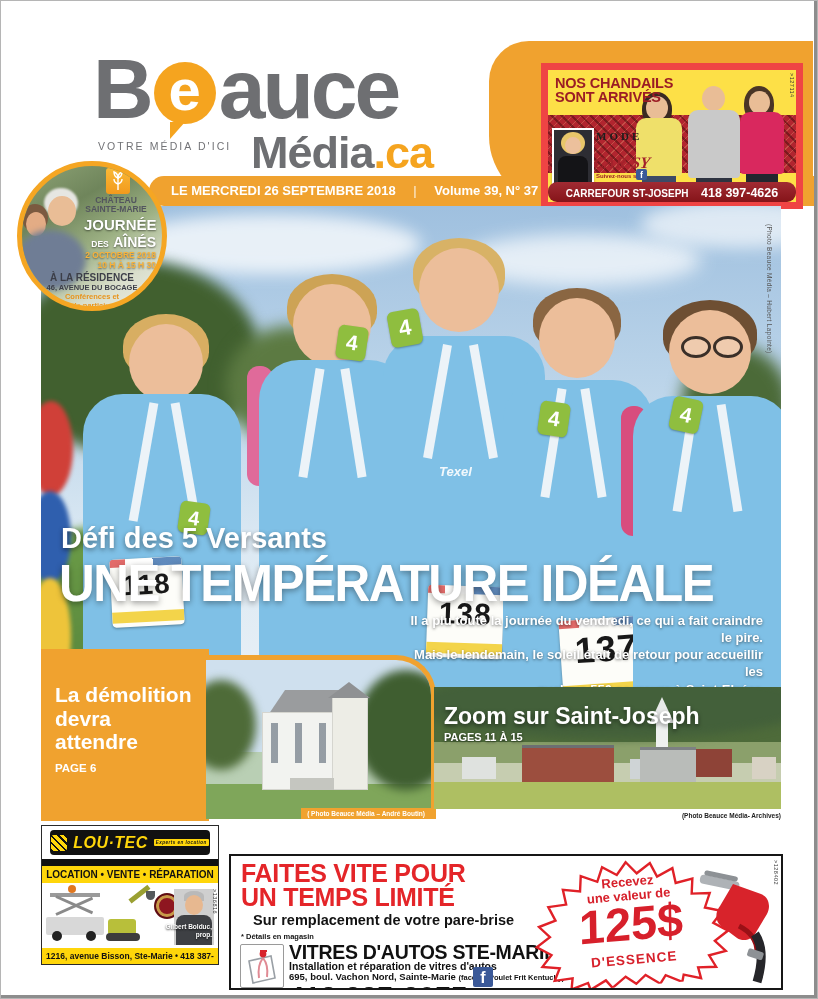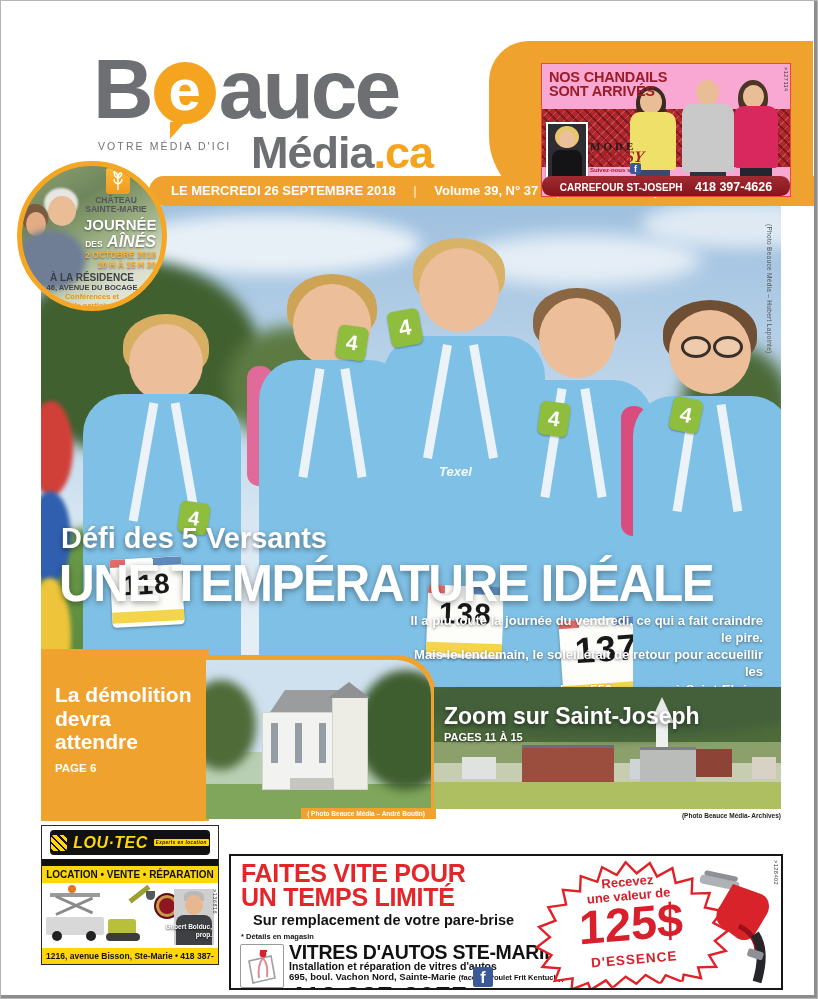--- a/index.html
+++ b/index.html
@@ -15,21 +15,21 @@
   .bubble-e:after{content:"";position:absolute;left:16px;bottom:-15px;width:0;height:0;
             border-style:solid;border-width:17px 15px 0 0;border-color:#f5a41f transparent transparent transparent;}
   .tagline{font-size:10.5px;color:#717276;letter-spacing:2.1px;font-weight:500;}
   .brand2{font-weight:700;color:#6e6f72;font-size:45px;letter-spacing:-1px;}
   .brand2 .tld{color:#f5a41f;}
   
   .orange{background:#f0a22f;}
   .date-band{border-radius:15px 0 0 15px;color:#fff;font-weight:700;font-size:13px;line-height:30px;padding-left:22px;}
   .date-band .sep{margin:0 14px;font-weight:400;opacity:.85;}
   
-  .carsy{background:#f9a8d4;border:1px solid #ef4444;overflow:hidden;}
+  .carsy{background:#fde047;border:7px solid #ef4444;overflow:hidden;}
   .carsy-head{color:#9b1c25;font-weight:900;font-size:14.5px;line-height:.98;letter-spacing:-.2px;}
   .plaid{background:#b1252f;
      background-image:repeating-linear-gradient(45deg,rgba(60,10,10,.45) 0 2px,transparent 2px 7px),
                       repeating-linear-gradient(-45deg,rgba(255,210,150,.25) 0 1px,transparent 1px 6px);}
   .person .hd{position:absolute;border-radius:50%;background:#e9bd96;}
   .person .hr{position:absolute;border-radius:50% 50% 45% 45%;}
   .person .bd{position:absolute;border-radius:10px 10px 4px 4px;}
   .carsy-bar{background:linear-gradient(#a12b33,#851419);color:#fff;font-weight:900;text-align:center;line-height:20px;border-radius:9px;}
   .vcode{writing-mode:vertical-rl;font-size:5.5px;color:#333;letter-spacing:.5px;}
   .modeword{font-family:"Liberation Serif",serif;font-weight:700;letter-spacing:3px;font-size:11px;color:#1d1d1d;}
@@ -134,21 +134,21 @@
 
     <div class="a" style="left:4px;top:58px;width:38px;height:56px;background:#2d2d33;border:2px solid #fff;box-shadow:0 1px 2px rgba(0,0,0,.3);">
       <div class="a" style="left:7px;top:2px;width:24px;height:22px;border-radius:50%;background:#e8c66a;"></div>
       <div class="a" style="left:11px;top:7px;width:16px;height:17px;border-radius:50%;background:#ecc09c;"></div>
       <div class="a" style="left:4px;top:26px;width:30px;height:28px;border-radius:8px 8px 0 0;background:#141417;"></div>
     </div>
     <div class="a carsy-head" style="left:7px;top:6px;">
       <div>NOS CHANDAILS</div>
       <div>SONT ARRIVÉS</div>
     </div>
-    <div class="a modeword" style="left:48px;top:76px;">MODE</div>
+    <div class="a modeword" style="left:48px;top:60px;">MODE</div>
     <div class="a carsy-script" style="left:46px;top:84px;">CAR-SY</div>
     <div class="a" style="left:48px;top:103px;font-size:6px;font-weight:800;color:#9c1c25;">Suivez-nous sur</div>
     <div class="a fb" style="left:88px;top:99px;width:11px;height:11px;font-size:9px;line-height:12px;">f</div>
     <div class="a carsy-bar" style="left:0;bottom:0;width:248px;height:20px;">
       <span style="font-size:10px;margin-right:8px;">CARREFOUR ST-JOSEPH</span>
       <span style="font-size:12.5px;">418 397-4626</span>
     </div>
     <div class="a vcode" style="right:1px;top:3px;">&gt;127114</div>
   </div>
 
@@ -255,21 +255,21 @@
             <path d="M12 16 C15 15 16 13 16 11"></path>
           </g>
         </svg>
     </div>
     <div class="txt" style="left:52px;top:30px;width:84px;text-align:center;font-size:8.5px;line-height:1.1;font-weight:800;color:#53555e;">
       <div>CHÂTEAU</div>
       <div>SAINTE-MARIE</div>
     </div>
     <div class="txt shadowed" style="left:24px;top:50px;width:110px;text-align:right;color:#fff;">
       <div style="font-size:15px;font-weight:900;padding-left:38px;">JOURNÉE</div>
-      <div style="font-weight:900;"><span style="font-size:8.5px;">DES</span> <span style="font-size:16px;font-style:italic;">AÎNÉS</span></div>
+      <div style="font-weight:900;"><span style="font-size:8.5px;">DES</span> <span style="font-size:14px;">AÎNÉS</span></div>
     </div>
     <div class="txt shadowed" style="left:24px;top:84px;width:110px;text-align:right;color:#f8b23b;font-size:8.5px;line-height:1.2;font-weight:900;">
       <div>2 OCTOBRE 2018</div>
       <div>10 H À 15 H 30</div>
     </div>
     <div class="txt" style="left:10px;top:106px;width:120px;text-align:center;color:#3c3e48;">
       <div style="font-size:10px;font-weight:900;">À LA RÉSIDENCE</div>
       <div style="font-size:7.5px;font-weight:900;">46, AVENUE DU BOCAGE</div>
     </div>
     <div class="txt" style="left:10px;top:127px;width:120px;text-align:center;color:#e8941c;font-size:7.5px;line-height:1.15;font-weight:800;">

